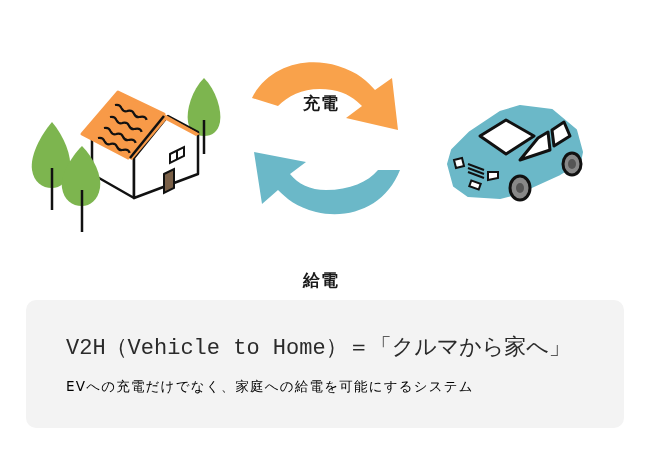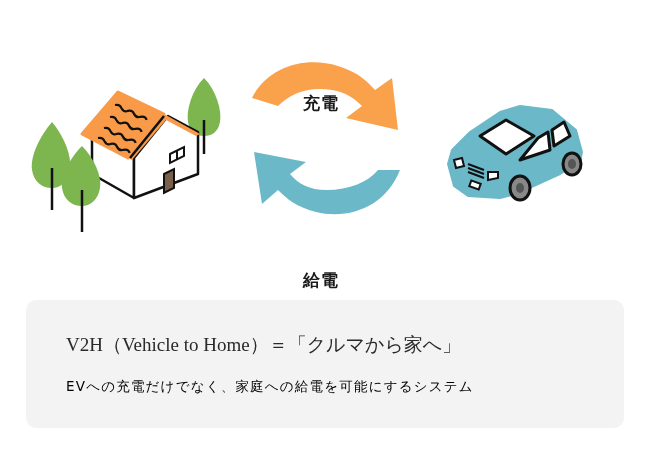--- a/index.html
+++ b/index.html
@@ -2,21 +2,21 @@
 <html><head>
 <meta charset="utf-8">
 <style>
   html, body { margin:0; padding:0; }
   body { width:650px; height:450px; background:#ffffff; position:relative; overflow:hidden; font-family:"DejaVu Sans", sans-serif; color:#222; }
   .label { position:absolute; font-size:17px; font-weight:bold; color:#1a1a1a; letter-spacing:1px; }
   #lbl-charge { left:303px; top:48px;margin-top:44px; }
   #lbl-supply { left:303px; top:250px;margin-top:19px; }
   svg { position:absolute; }
   .panel { position:absolute; left:26px; top:300px; width:598px; height:128px; background:#f3f3f3; border-radius:10px; }
-  .title { position:absolute; left:40px; top:32px; font-size:19px; color:#2a2a2a; white-space:nowrap; font-family:Liberation Serif, serif; }
+  .title { position:absolute; left:40px; top:32px; font-size:22px; color:#2a2a2a; white-space:nowrap; font-family:Liberation Mono, monospace; }
   .subtitle { position:absolute; left:40px; top:78px; font-size:13.5px; color:#000000; white-space:nowrap; letter-spacing:1.2px; }
 </style>
 </head>
 <body>
 
 <svg style="left:30px;top:70px" width="200" height="170" viewBox="0 0 200 170">
 
   <g>
     <path d="M174 8 C186 20 192 40 190 52 C188 62 182 66 174 66 C166 66 160 62 158 52 C156 40 162 20 174 8 Z" fill="#7DB54F"></path>
     <line x1="174" y1="50" x2="174" y2="84" stroke="#111" stroke-width="2.5"></line>

